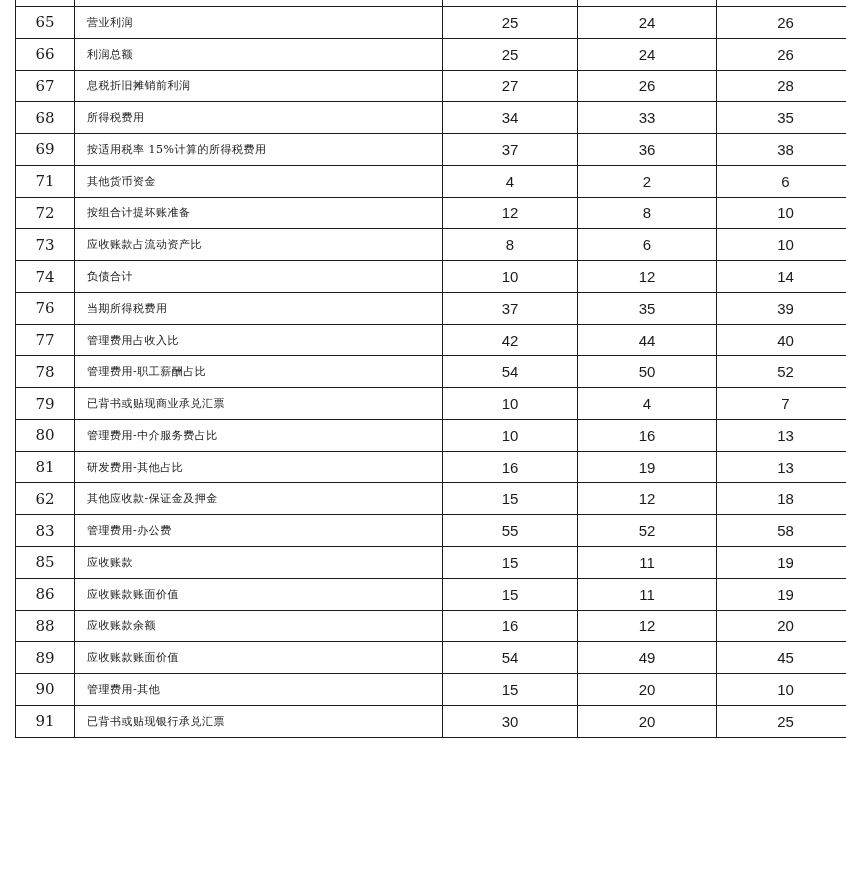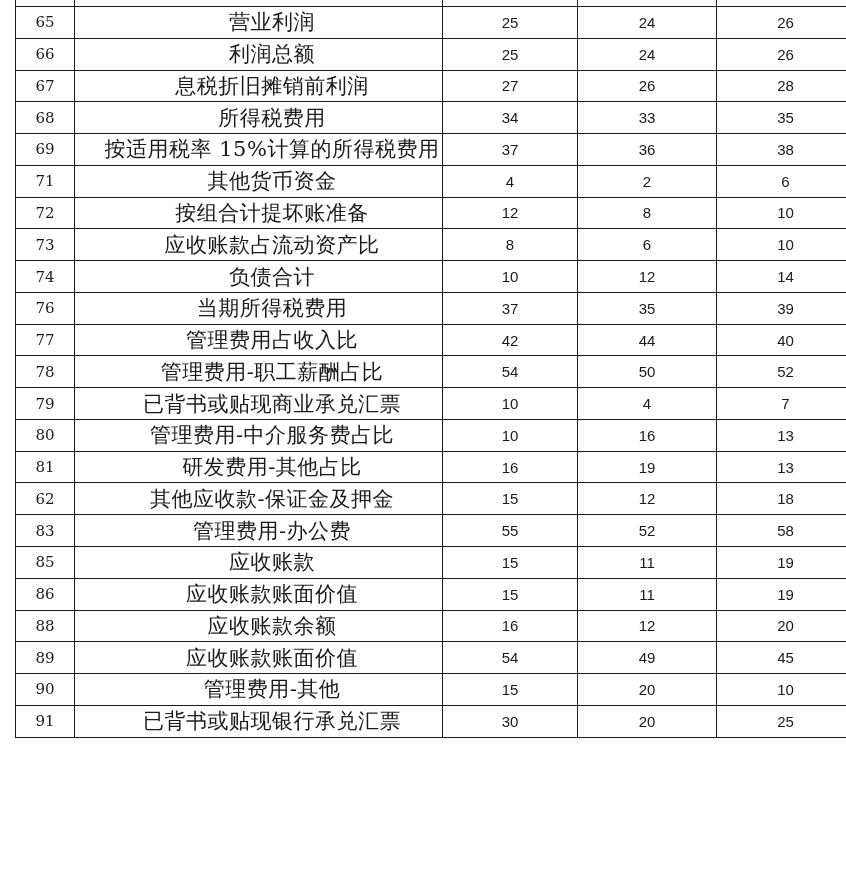--- a/index.html
+++ b/index.html
@@ -42,23 +42,23 @@
   }
   tr.data-row {
     height: 31.78px;
   }
   td.c-no {
     text-align: center;
     font-size: 15px;
     font-family: "DejaVu Serif", serif;
   }
   td.c-label {
-    text-align: center;
-    padding-left: 28px;
-    font-size: 21px;
+    text-align: left;
+    padding-left: 12px;
+    font-size: 11px;
     letter-spacing: 0.5px;
     font-family: "DejaVu Serif", serif;
   }
   td.c-val {
     text-align: center;
     font-size: 15px;
     font-family: "Liberation Sans", sans-serif;
   }
 </style>
 </head>

